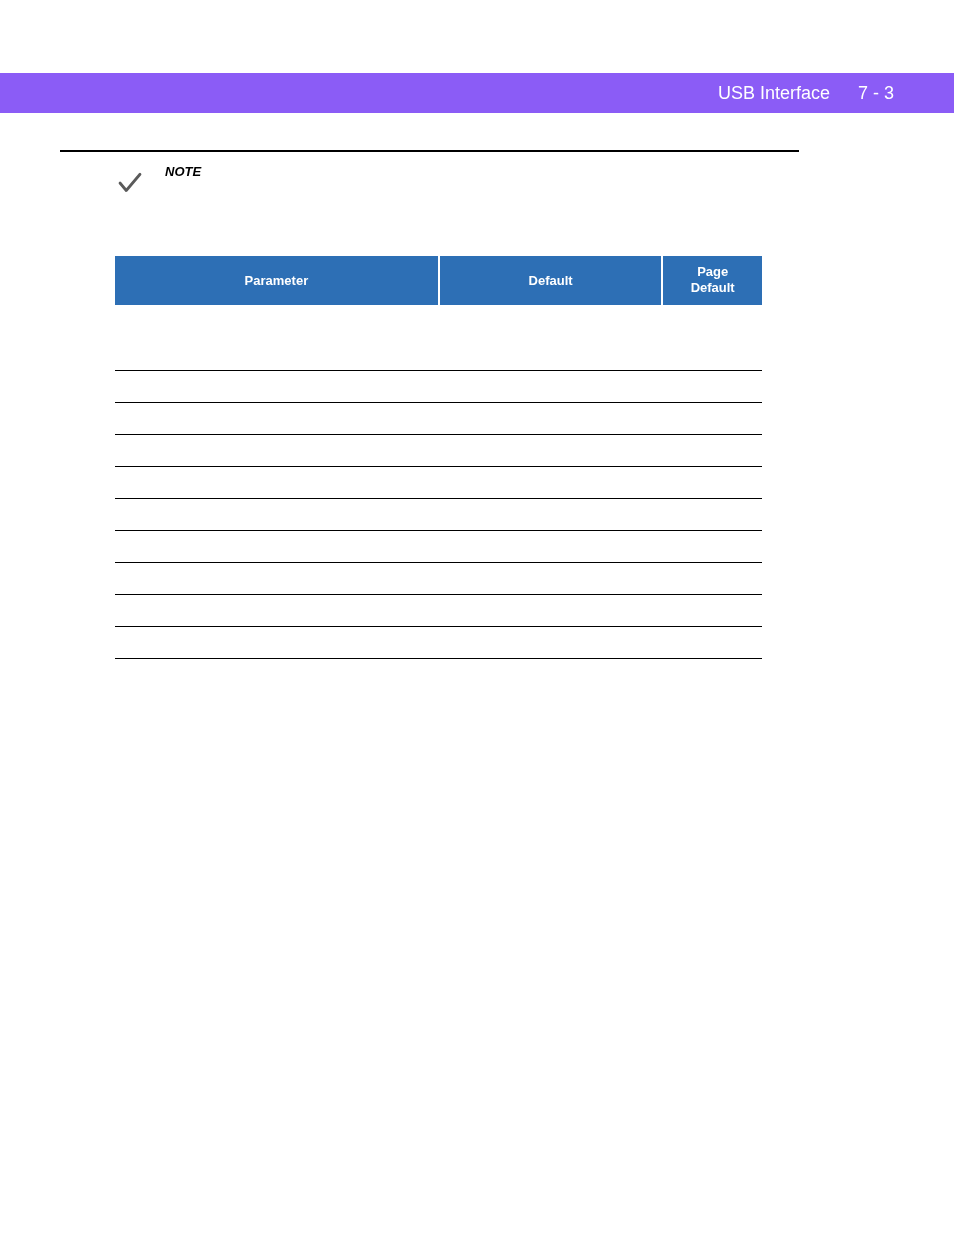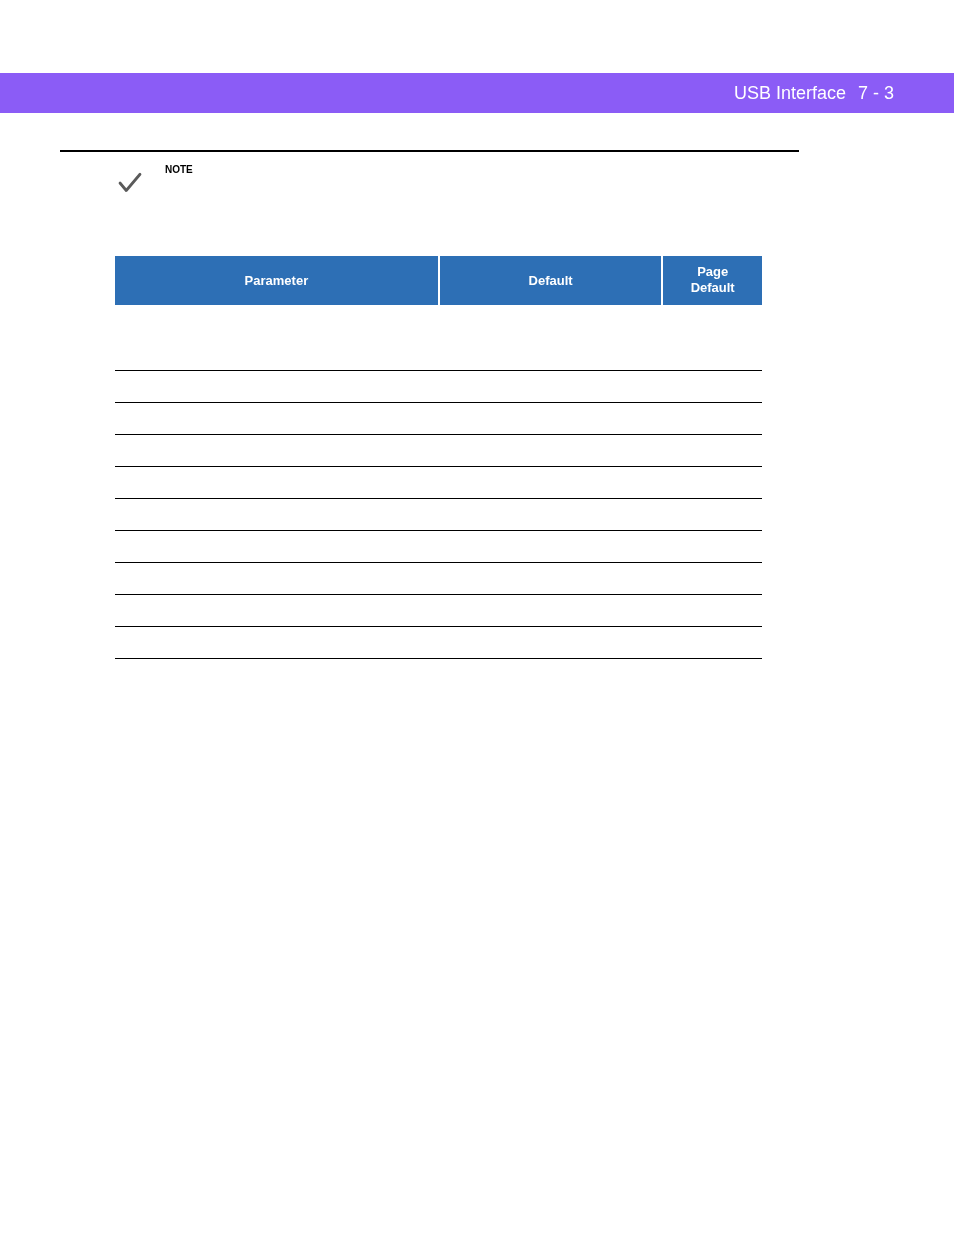--- a/index.html
+++ b/index.html
@@ -23,21 +23,21 @@
       background: #8b5cf6;
       color: #ffffff;
       display: flex;
       justify-content: flex-end;
       align-items: center;
       padding-right: 60px;
       font-size: 18px;
       font-weight: 400;
     }
     .header-bar .page-ref {
-      margin-left: 12px;
+      margin-left: 28px;
     }
     .content {
       position: absolute;
       top: 150px;
       left: 60px;
       right: 155px;
     }
     .rule {
       border: none;
       border-top: 2px solid #000;
@@ -57,22 +57,23 @@
       margin-bottom: 58px;
     }
     .note-check {
       width: 30px;
       height: 30px;
       flex-shrink: 0;
       margin-right: 20px;
       margin-top: 4px;
     }
     .note-label {
-      font-size: 10px;
-      font-weight: bold;
+      font-size: 13px;
+      font-weight: bold;
+      font-style: italic;
       font-family: Arial, sans-serif;
     }
     .table-caption {
       font-size: 13px;
       font-weight: bold;
       margin-left: 55px;
       margin-bottom: 10px;
     }
     table {
       margin-left: 55px;

